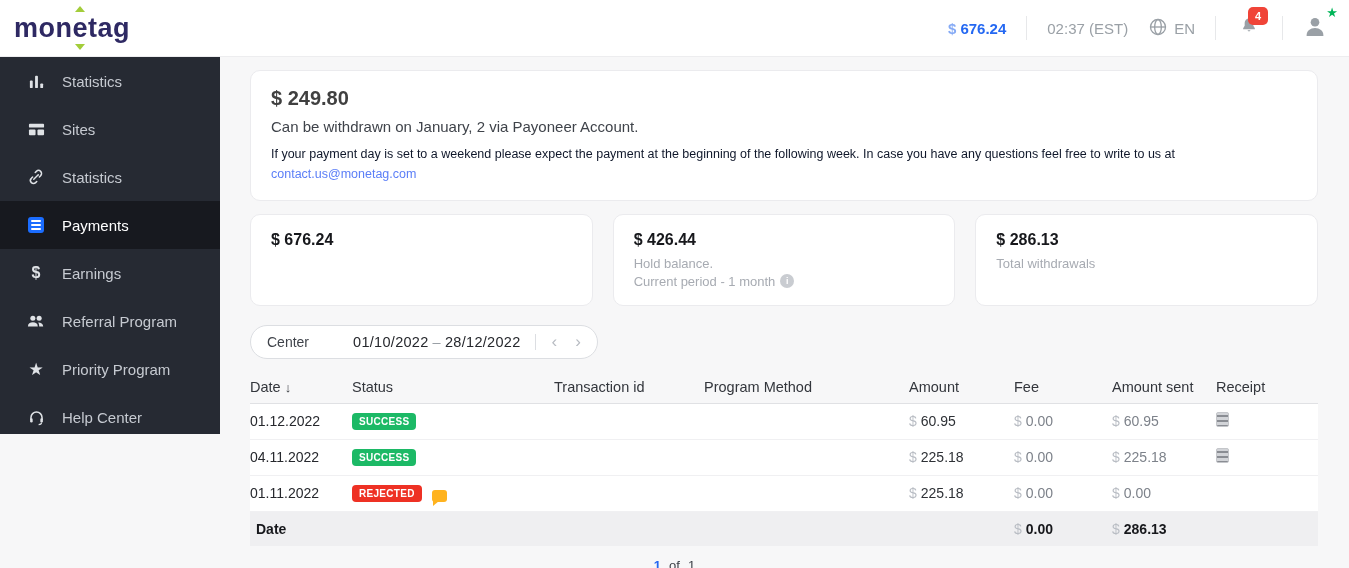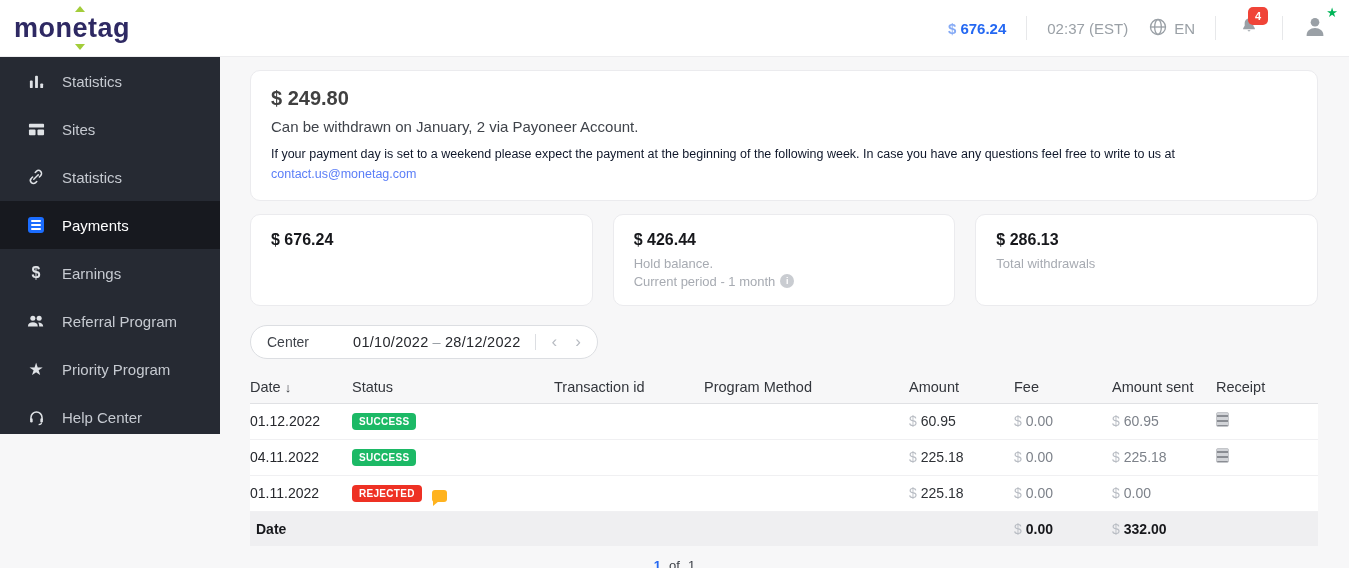--- a/index.html
+++ b/index.html
@@ -297,21 +297,21 @@
       <div></div>
     </div>
 
     <div class="t-row t-total">
       <div class="tot-label">Date</div>
       <div></div>
         <div></div>
         <div></div>
         <div></div>
       <div><span class="cur">$</span><span class="bold-val">0.00</span></div>
-      <div><span class="cur">$</span><span class="bold-val">332.00</span></div>
+      <div><span class="cur">$</span><span class="bold-val">286.13</span></div>
       <div></div>
     </div>
   </section>
 </main>
 
 <div class="pagination">
   <span class="pg-cur">1</span>
   <span>of</span>
   <span>1</span>
 </div>

